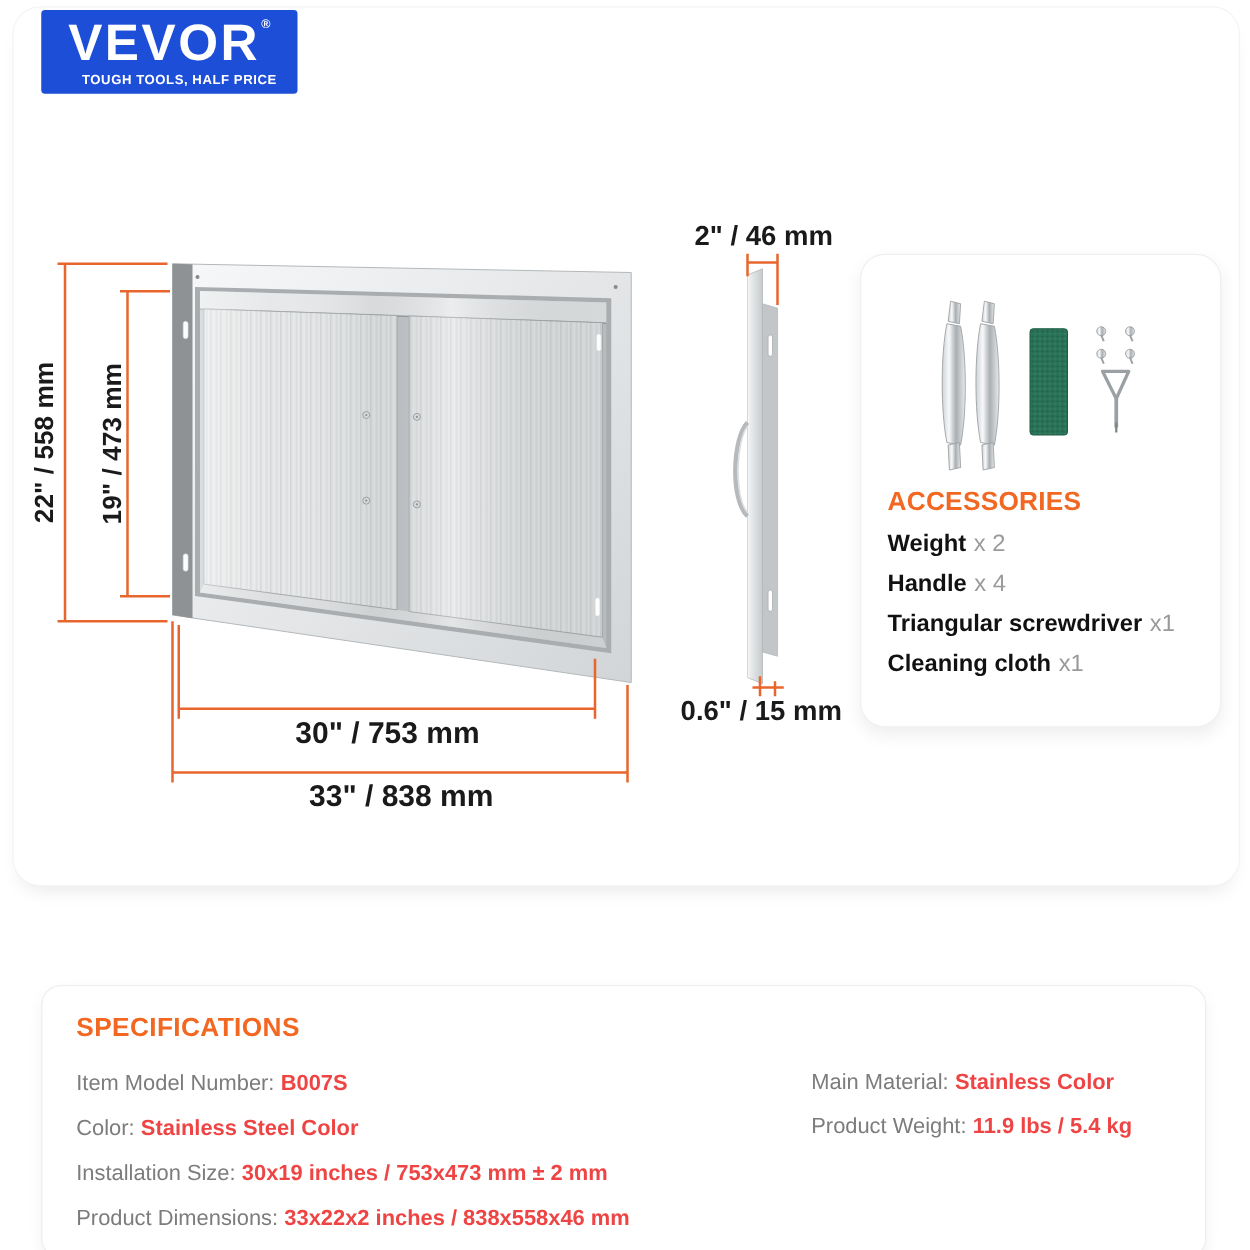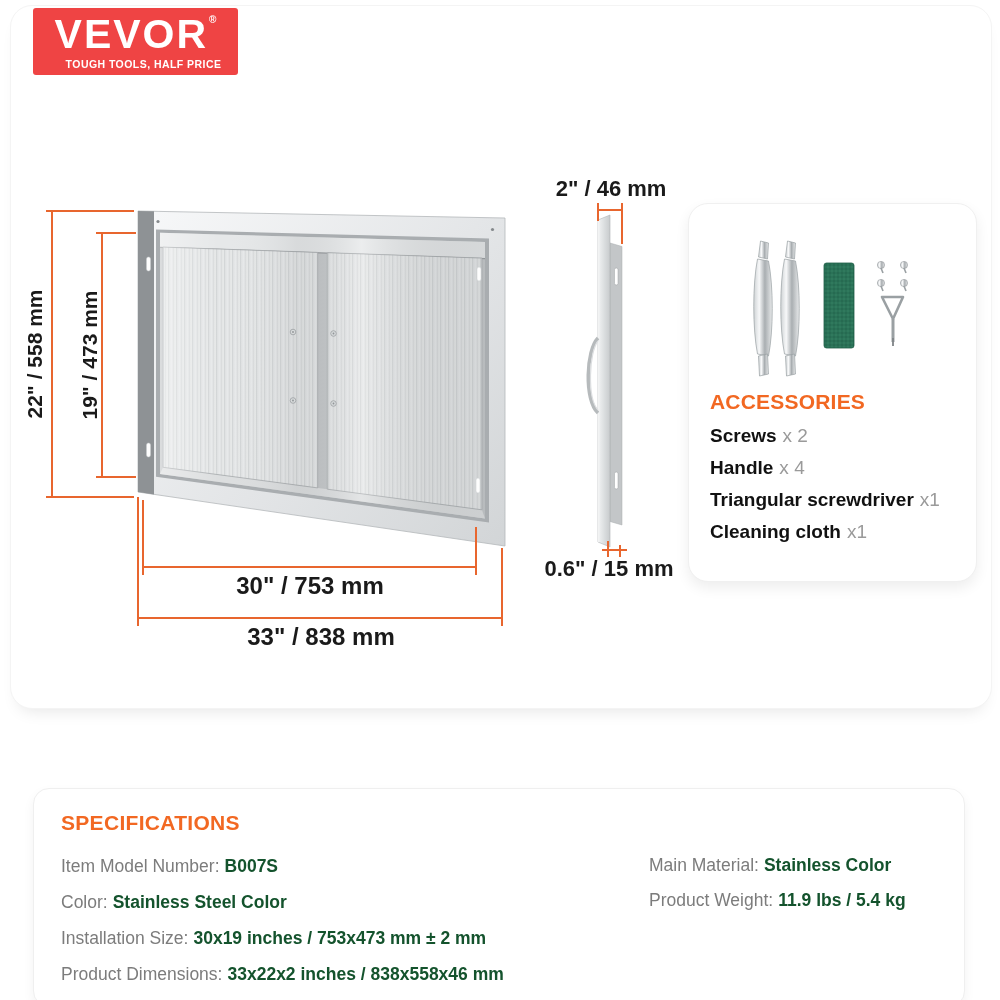--- a/index.html
+++ b/index.html
@@ -2,21 +2,21 @@
 <html><head>
 <meta charset="utf-8">
 <style>
   html,body{margin:0;padding:0;background:#ffffff;}
   .canvas{position:relative;width:1000px;height:1000px;background:#ffffff;overflow:hidden;
           font-family:"Liberation Sans","DejaVu Sans",sans-serif;}
   .card{position:absolute;background:#ffffff;}
   .top-card{left:10px;top:5px;width:980px;height:702px;border-radius:22px;
             border:1px solid #f4f4f4;box-shadow:0 10px 16px -8px rgba(0,0,0,0.10);}
   
-  .logo{position:absolute;left:33px;top:8px;width:205px;height:67px;background:#ef4444;
+  .logo{position:absolute;left:33px;top:8px;width:205px;height:67px;background:#1d4ed8;
         border-radius:3px;display:flex;flex-direction:column;align-items:center;justify-content:center;}
   .logo-brand-row{display:flex;align-items:flex-start;line-height:1;}
   .logo-brand{color:#fff;font-weight:700;font-size:41px;letter-spacing:2px;line-height:1;}
   .logo-reg{color:#fff;font-size:10px;font-weight:700;margin-top:1px;margin-left:1px;}
   .logo-tagline{color:#fff;font-weight:700;font-size:10.5px;letter-spacing:0.45px;margin-top:3px;white-space:nowrap;margin-left:16px;}
   
   .drawing{position:absolute;left:0;top:0;width:1000px;height:720px;}
   svg text{font-family:"Liberation Sans","DejaVu Sans",sans-serif;}
   .dim-label{font-weight:bold;fill:#1a1a1a;}
   
@@ -31,21 +31,21 @@
   
   .spec-card{left:33px;top:788px;width:930px;height:217px;border-radius:16px;
              border:1px solid #efefef;box-shadow:0 5px 12px rgba(0,0,0,0.05);}
   .spec-title{position:absolute;left:27px;top:22px;font-size:21px;font-weight:700;color:#F26822;letter-spacing:0.3px;}
   .spec-col{position:absolute;top:59px;}
   .spec-col.left{left:27px;}
   .spec-col.right{left:615px;}
   .spec-row{height:36px;line-height:36px;font-size:17.5px;white-space:nowrap;}
   .spec-col.right .spec-row{height:35px;line-height:35px;}
   .spec-label{color:#7c7c7c;margin-right:5px;}
-  .spec-value{color:#14532d;font-weight:700;text-align:center;}
+  .spec-value{color:#ef4444;font-weight:700;text-align:center;}
 </style>
 </head>
 <body>
 
 <div class="canvas">
 
   <div class="card top-card"></div>
 
   <div class="logo">
     <div class="logo-brand-row">
@@ -206,21 +206,21 @@
 
       <g>
         <path d="M193,93 H214 L204,115 Z" fill="none" stroke="#9aa0a3" stroke-width="2.6" stroke-linejoin="round"></path>
         <line x1="204" y1="115" x2="204" y2="138" stroke="#9aa0a3" stroke-width="3"></line>
         <line x1="204" y1="134" x2="204" y2="142" stroke="#7f8487" stroke-width="1.8"></line>
       </g>
     </svg>
     <div class="acc-title">ACCESSORIES</div>
     <div class="acc-rows">
       <div class="acc-row">
-        <span class="acc-name">Screws</span><span class="acc-count">x 2</span>
+        <span class="acc-name">Weight</span><span class="acc-count">x 2</span>
       </div>
       <div class="acc-row">
         <span class="acc-name">Handle</span><span class="acc-count">x 4</span>
       </div>
       <div class="acc-row">
         <span class="acc-name">Triangular screwdriver</span><span class="acc-count">x1</span>
       </div>
       <div class="acc-row">
         <span class="acc-name">Cleaning cloth</span><span class="acc-count">x1</span>
       </div>

